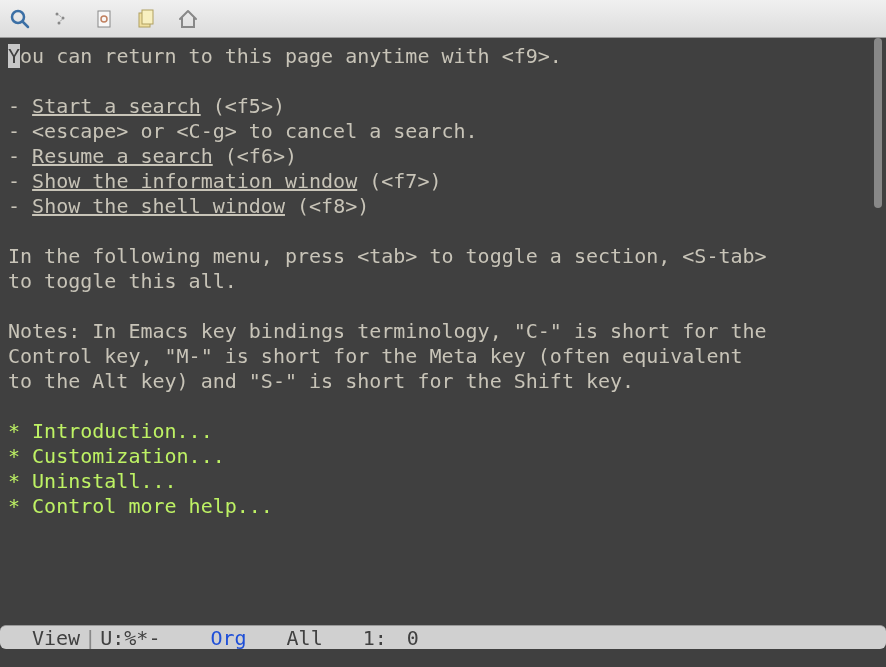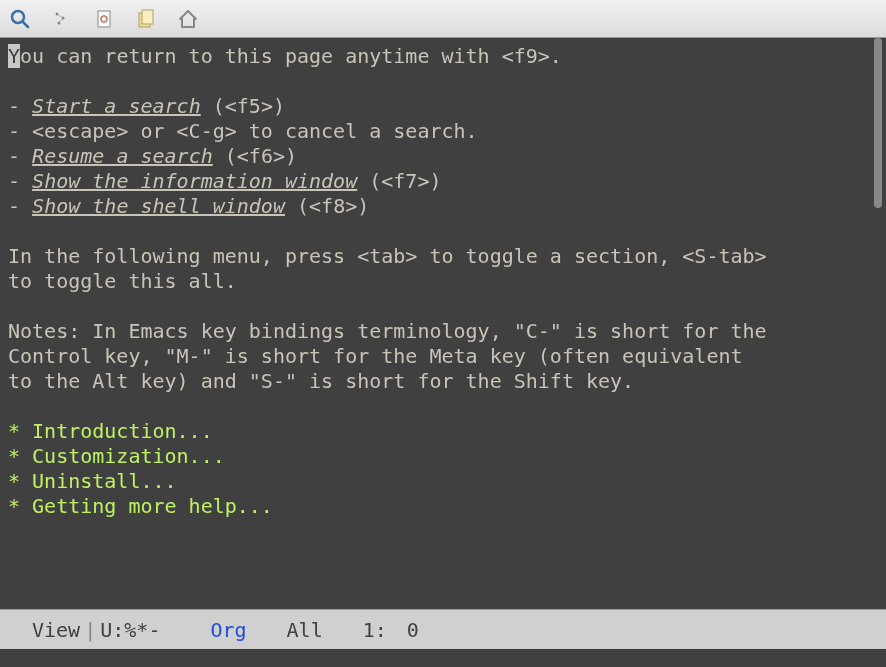--- a/index.html
+++ b/index.html
@@ -46,48 +46,48 @@
       line-height: 1.25;
       white-space: pre;
       overflow: hidden;
     }
     .cursor-char {
       background: #c8c8c8;
       color: #404040;
     }
     .link {
       text-decoration: underline;
-      font-style: italic;
     }
     .asterisk-line {
       color: #bef264;
     }
     .scrollbar {
       width: 16px;
       background: #404040;
       position: relative;
     }
     .scrollbar-thumb {
       position: absolute;
       top: 0;
       left: 4px;
       width: 8px;
       height: 170px;
       background: #888888;
       border-radius: 4px;
     }
     .modeline {
-      height: 40px;
+      height: 24px;
       background: #d0d0d0;
       color: #404040;
       display: flex;
       align-items: center;
       font-size: 20px;
       padding: 0 8px;
       border-top: 1px solid #999;
+      border-radius: 6px;
     }
     .modeline .sep {
       color: #888;
       margin: 0 4px;
     }
     .modeline .view {
       margin-left: 24px;
     }
     .modeline .bufname {
       font-weight: bold;
@@ -161,21 +161,21 @@
 <span>In the following menu, press &lt;tab&gt; to toggle a section, &lt;S-tab&gt;</span>
 <span>to toggle this all.</span>
 
 <span>Notes: In Emacs key bindings terminology, "C-" is short for the</span>
 <span>Control key, "M-" is short for the Meta key (often equivalent</span>
 <span>to the Alt key) and "S-" is short for the Shift key.</span>
 
 <span class="asterisk-line">* Introduction...</span>
 <span class="asterisk-line">* Customization...</span>
 <span class="asterisk-line">* Uninstall...</span>
-<span class="asterisk-line">* Getting more help...</span>
+<span class="asterisk-line">* Control more help...</span>
 </div>
   <div class="scrollbar">
     <div class="scrollbar-thumb"></div>
   </div>
 </div>
 
 <div class="modeline">
   <span class="view">View</span>
   <span class="sep">|</span>
   <span>U:%*-</span>

